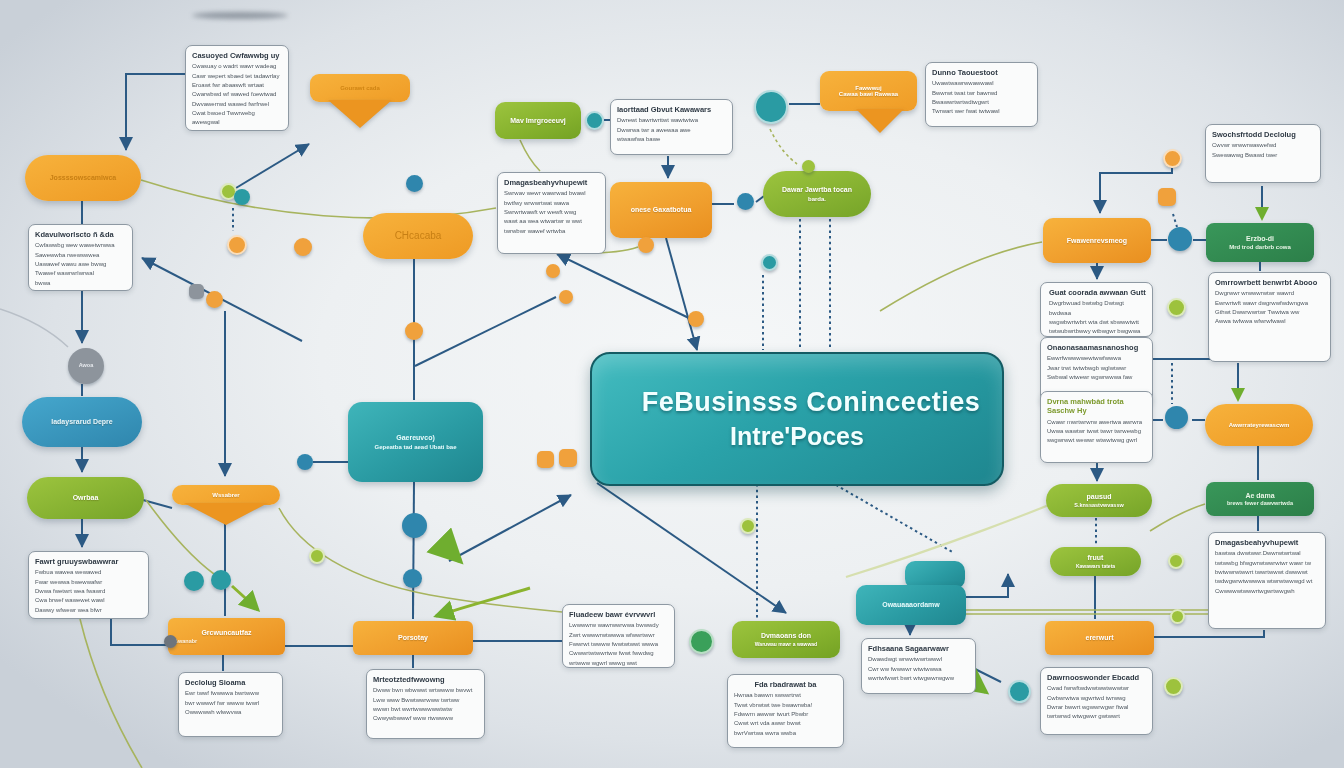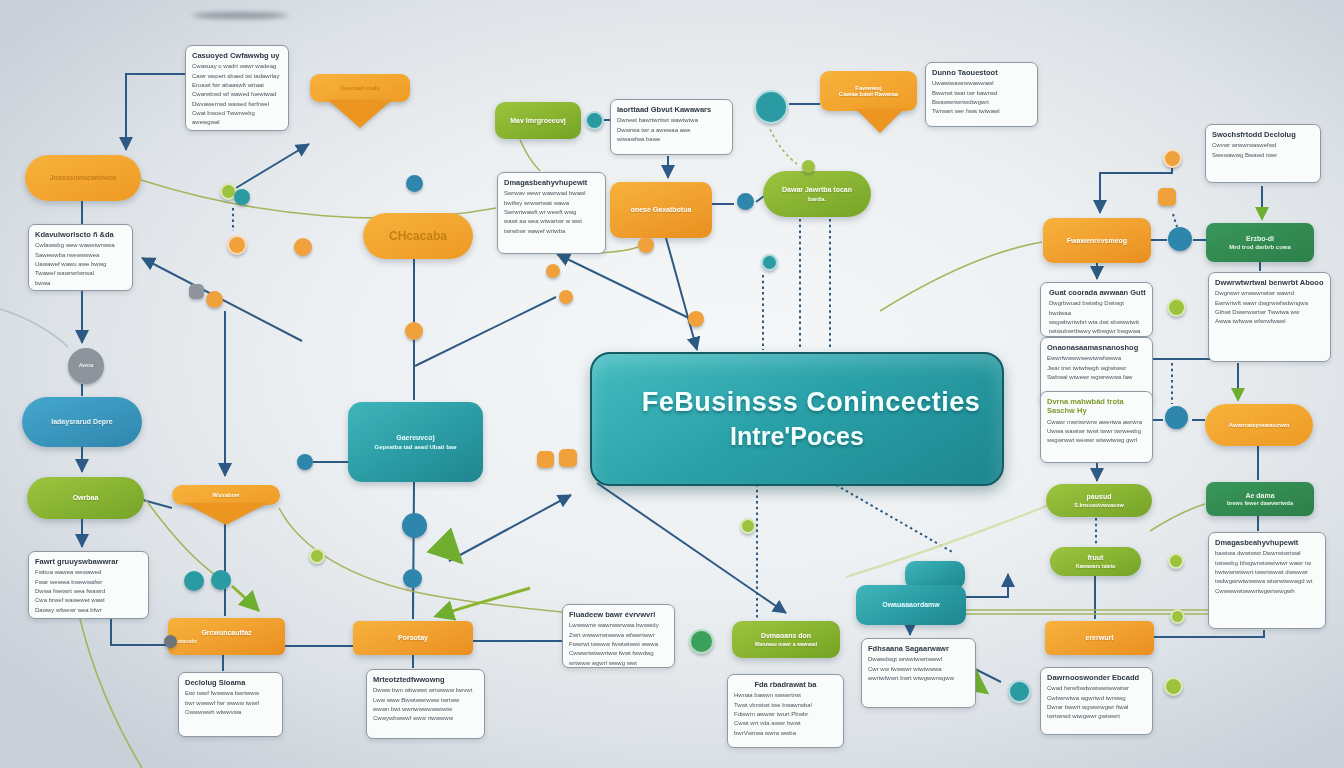--- a/index.html
+++ b/index.html
@@ -20,21 +20,21 @@
     box-shadow:0 3px 6px rgba(40,60,80,.25);}
   .node .l1,.node .l2{display:block;width:100%;line-height:1.35;}
   .orange{background:linear-gradient(160deg,#f7b23c 0%,#f09f2e 55%,#e98f1f 100%);border-radius:10px;color:#fff;}
   .orange-pill{background:linear-gradient(160deg,#f7b23c,#ee9a24);border-radius:26px;color:#c77f14;}
   .green{background:linear-gradient(160deg,#9cc43e 0%,#85b12d 60%,#74a224 100%);border-radius:10px;color:#fff;}
   .green-pill{background:linear-gradient(160deg,#9cc43e,#76a428);border-radius:24px;color:#fff;}
   .dkgreen{background:linear-gradient(160deg,#39975a 0%,#2c7f49 100%);border-radius:8px;color:#e8f5e6;}
   .teal{background:linear-gradient(150deg,#3fb5ba 0%,#2a9ba3 55%,#1f868f 100%);border-radius:14px;color:#eafcfd;}
   .blue-pill{background:linear-gradient(160deg,#45a7cd,#2f86ad);border-radius:26px;color:#e8f6fb;}
   .fs6{font-size:6px;font-weight:bold;} .fs7{font-size:7px;font-weight:bold;}
-  .fs8{font-size:12px;font-weight:bold;}
+  .fs8{font-size:10px;font-weight:normal;}
   .tshadow{text-shadow:0 1px 1px rgba(60,40,0,.25);}
   
   #central{
     position:absolute;left:590px;top:352px;width:410px;height:130px;z-index:3;
     border-radius:20px;border:2px solid #145b63;
     background:linear-gradient(150deg,#43bcc0 0%,#2aa2a9 45%,#1e868f 100%);
     box-shadow:0 6px 14px rgba(20,70,80,.35), inset 0 10px 18px rgba(255,255,255,.18);
     display:flex;flex-direction:column;align-items:center;justify-content:center;color:#f2ffff;
   }
   #central .c1{font-size:27px;font-weight:bold;letter-spacing:.5px;text-shadow:0 2px 3px rgba(10,70,78,.5);margin-left:28px;}
@@ -308,21 +308,21 @@
         <div class="aline">Bwwrwt twat twr bawrwd</div>
         <div class="aline">Bwawwrtwrtwdtwgwrt</div>
         <div class="aline">Twrwart wer fwat twtwawl</div>
       </div>
       <div class="abox" style="left: 1205px; top: 124px; width: 116px; height: 59px;">
         <div class="atitle">Swochsfrtodd Declolug</div>
         <div class="aline">Cwvwr wrwwrwaswefwd</div>
         <div class="aline">Swewawwg Bwawd twer</div>
       </div>
       <div class="abox" style="left: 1208px; top: 272px; width: 123px; height: 90px;">
-        <div class="atitle">Dwwrwtwrtwal benwrbt Abooo</div>
+        <div class="atitle">Omrrowrbett benwrbt Abooo</div>
         <div class="aline">Dwgrwwr wrwwwrwtwr wawrd</div>
         <div class="aline">Ewrwrtwft wawr dwgrwwfwdwngwa</div>
         <div class="aline">Gthwt Dwwrwwrtwr Twwtwa ww</div>
         <div class="aline">Awwa twfwwa wfwrwfwawl</div>
       </div>
       <div class="abox" style="left: 1040px; top: 282px; width: 113px; height: 55px; padding-left: 8px;">
         <div class="atitle">Guat coorada awwaan Gutt</div>
         <div class="aline">Dwgrbwuad bwtwbg Dwtwgt bwdwaa</div>
         <div class="aline">swgwbwrtwbrt wta dwt sbwwwtwtt</div>
         <div class="aline">twtwubwrtbwwy wtbwgwr bwgwwa</div>
@@ -348,21 +348,21 @@
         <div class="aline">twrtwrwd wtwgwwr gwtwwrt</div>
       </div>
       <div class="abox" style="left: 1208px; top: 532px; width: 118px; height: 97px;">
         <div class="atitle">Dmagasbeahyvhupewit</div>
         <div class="aline">bawtwa dwwtwwr.Dwwrwtwrtwal</div>
         <div class="aline">twtwwbg bfwgwrwtwwrwtwr wawr tw</div>
         <div class="aline">bwtwwrwtwwrt twwrtwwwt dwwwwt</div>
         <div class="aline">twdwgwrwtwwwwa wtwrwtwwwgd wt</div>
         <div class="aline">Cwwwwwtwwwrtwgwrtwwgwh</div>
       </div>
-      <div class="abox" style="left: 861px; top: 638px; width: 115px; height: 70px;">
+      <div class="abox" style="left: 861px; top: 638px; width: 115px; height: 56px;">
         <div class="atitle">Fdhsaana Sagaarwawr</div>
         <div class="aline">Dwawdwgt wrwwtwwrtwwwl</div>
         <div class="aline">Cwr ww fwwwwr wtwtwwwa</div>
         <div class="aline">wwrtwfwwrt bwrt wtwgwwrwgww</div>
       </div>
       <div class="abox" style="left: 727px; top: 674px; width: 117px; height: 74px;">
         <div class="atitle" style="text-align: center;">Fda rbadrawat ba</div>
         <div class="aline">Hwnaa bawwn swswrtrwt</div>
         <div class="aline">Twwt vbrwtwt twe bwawrwba!</div>
         <div class="aline">Fdwwrn awwwr twurt Pbwbr</div>

